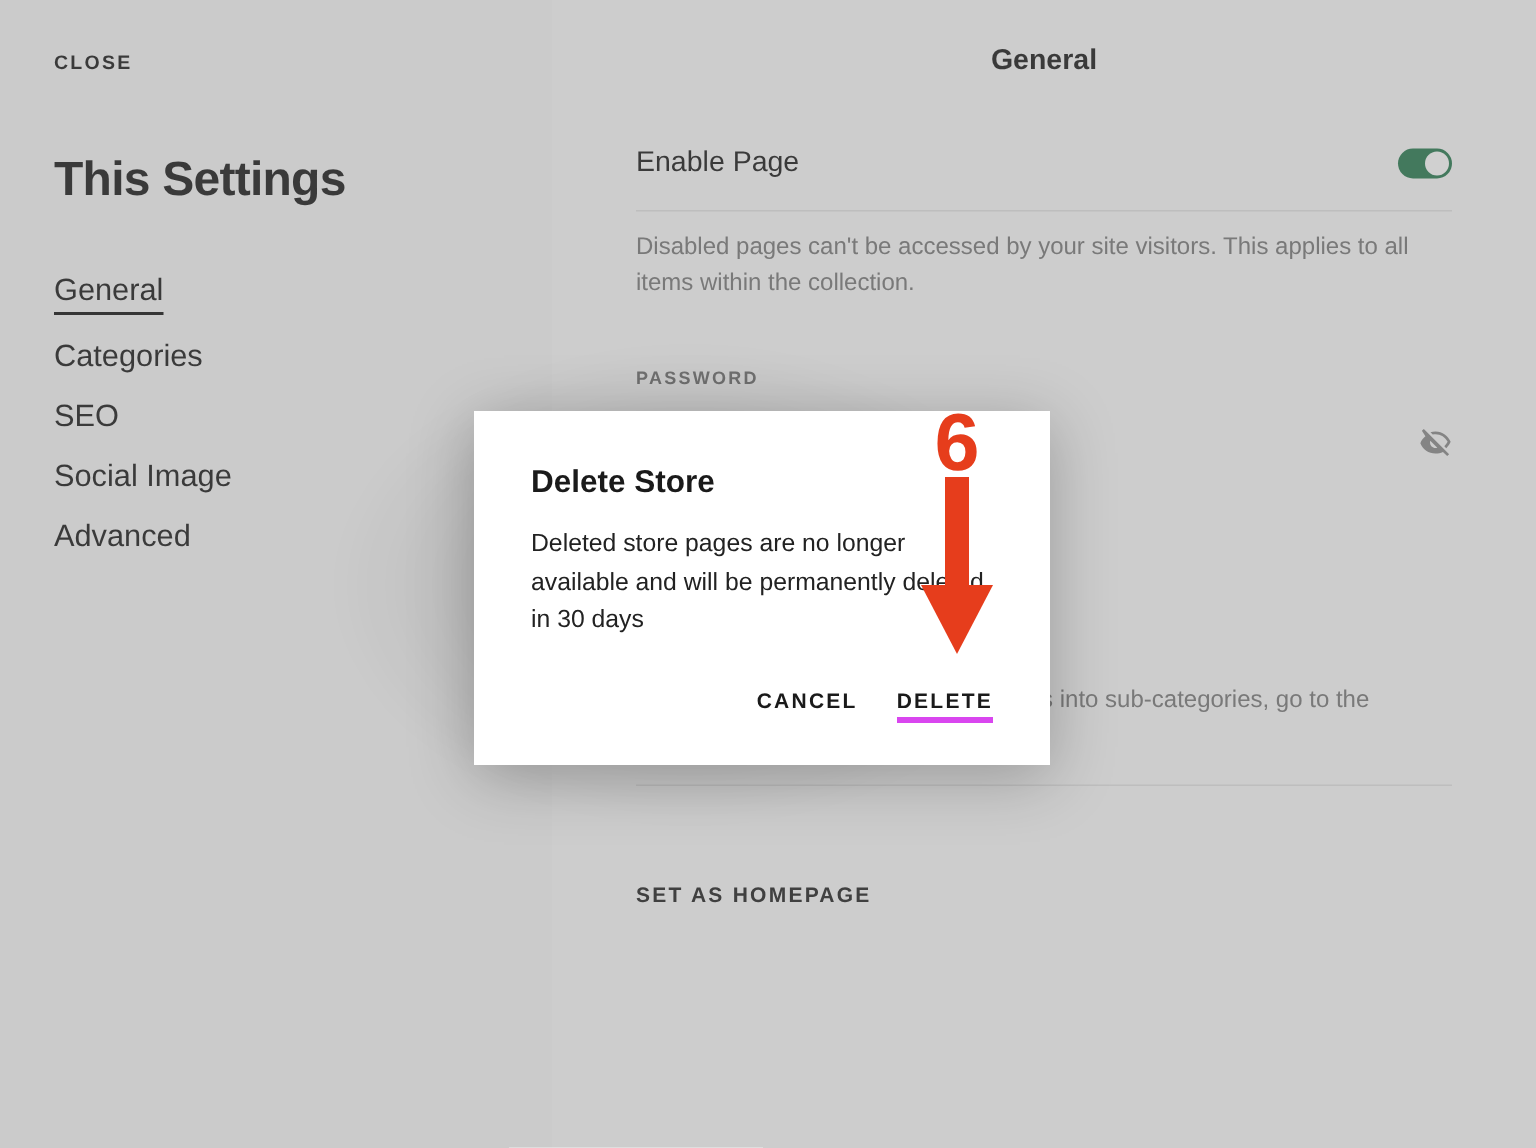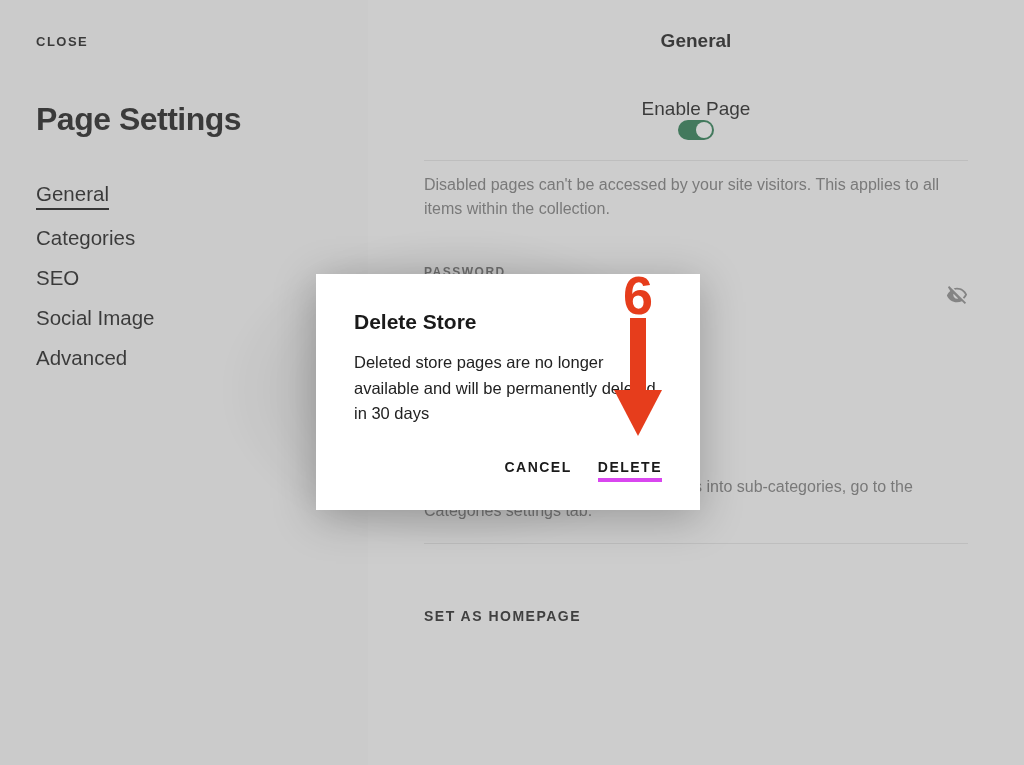--- a/index.html
+++ b/index.html
@@ -60,21 +60,20 @@
     font-size: 16px;
     margin-top: 40px;
   }
   .section {
     margin-top: 46px;
   }
   .row {
     display: flex;
     align-items: center;
     justify-content: space-between;
-    flex-direction: column;
   }
   .row-label {
     font-size: 19px;
     font-weight: 500;
   }
   .divider {
     border: none;
     border-top: 1px solid #e3e3e3;
     margin: 20px 0 12px 0;
   }
@@ -216,21 +215,21 @@
     line-height: 1;
   }
   .annot svg { display: block; margin: -4px auto 0; }
 </style>
 </head>
 <body>
 
 <div class="app">
   <aside class="sidebar">
     <div class="close-link">CLOSE</div>
-    <h1 class="settings-title">Page Settings</h1>
+    <h1 class="settings-title">This Settings</h1>
     <nav class="nav">
       <div class="nav-item active">General</div>
       <div class="nav-item">Categories</div>
       <div class="nav-item">SEO</div>
       <div class="nav-item">Social Image</div>
       <div class="nav-item">Advanced</div>
     </nav>
   </aside>
 
   <main class="main">

